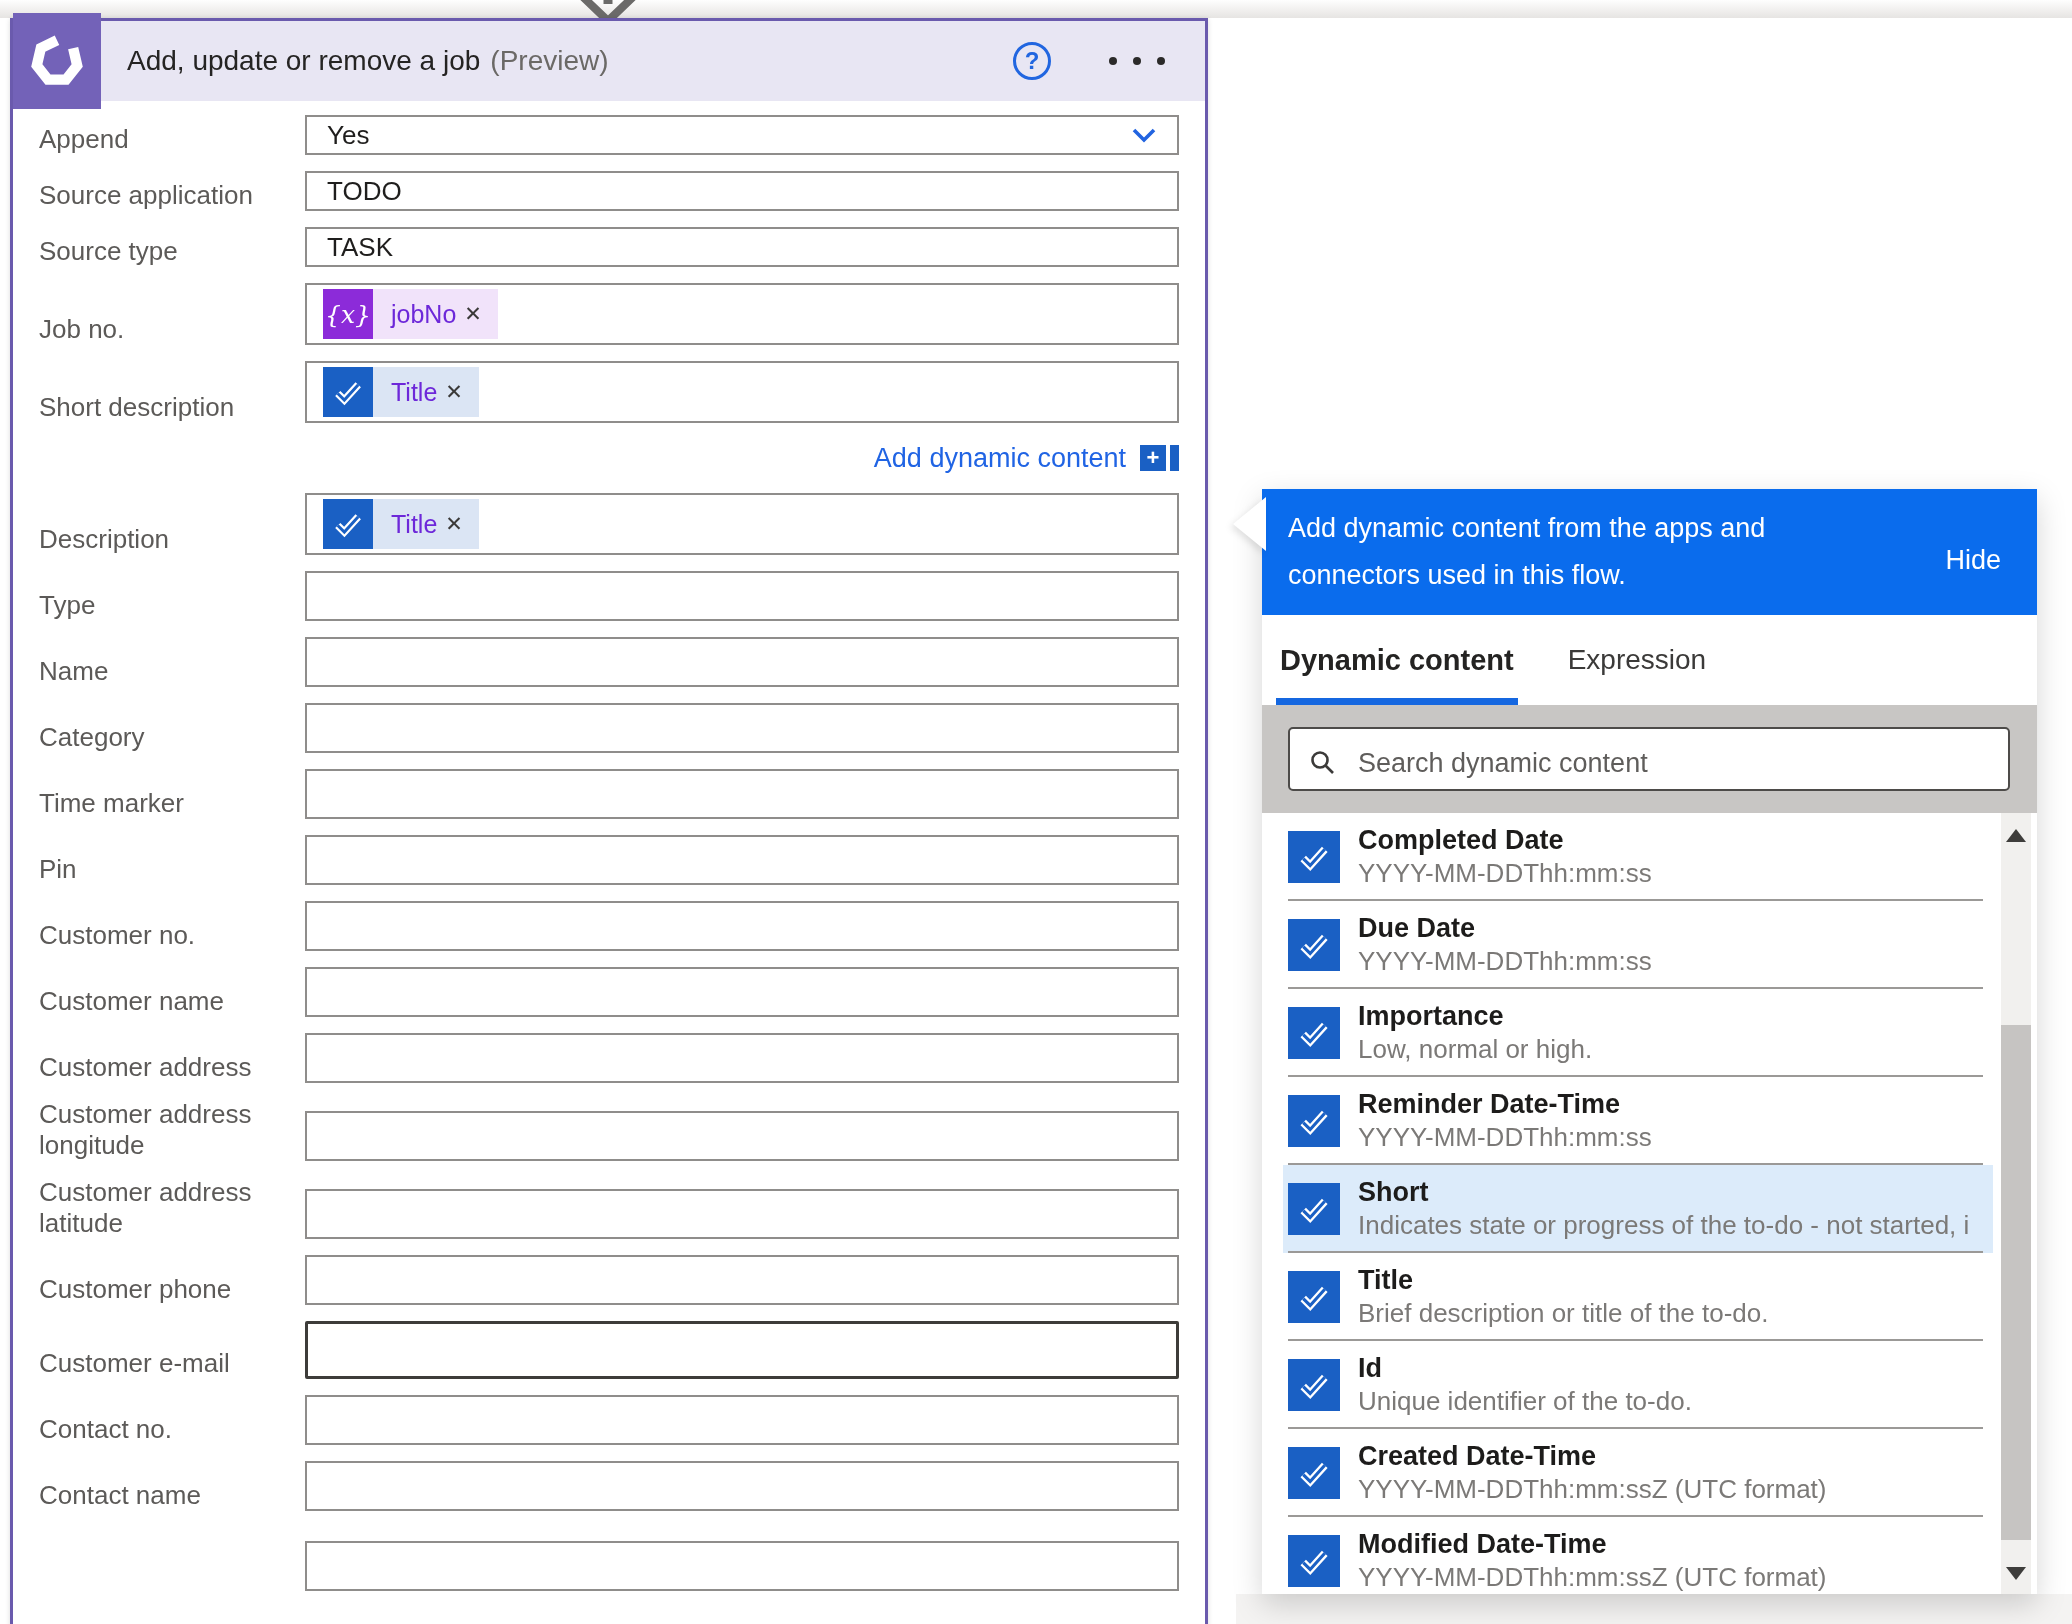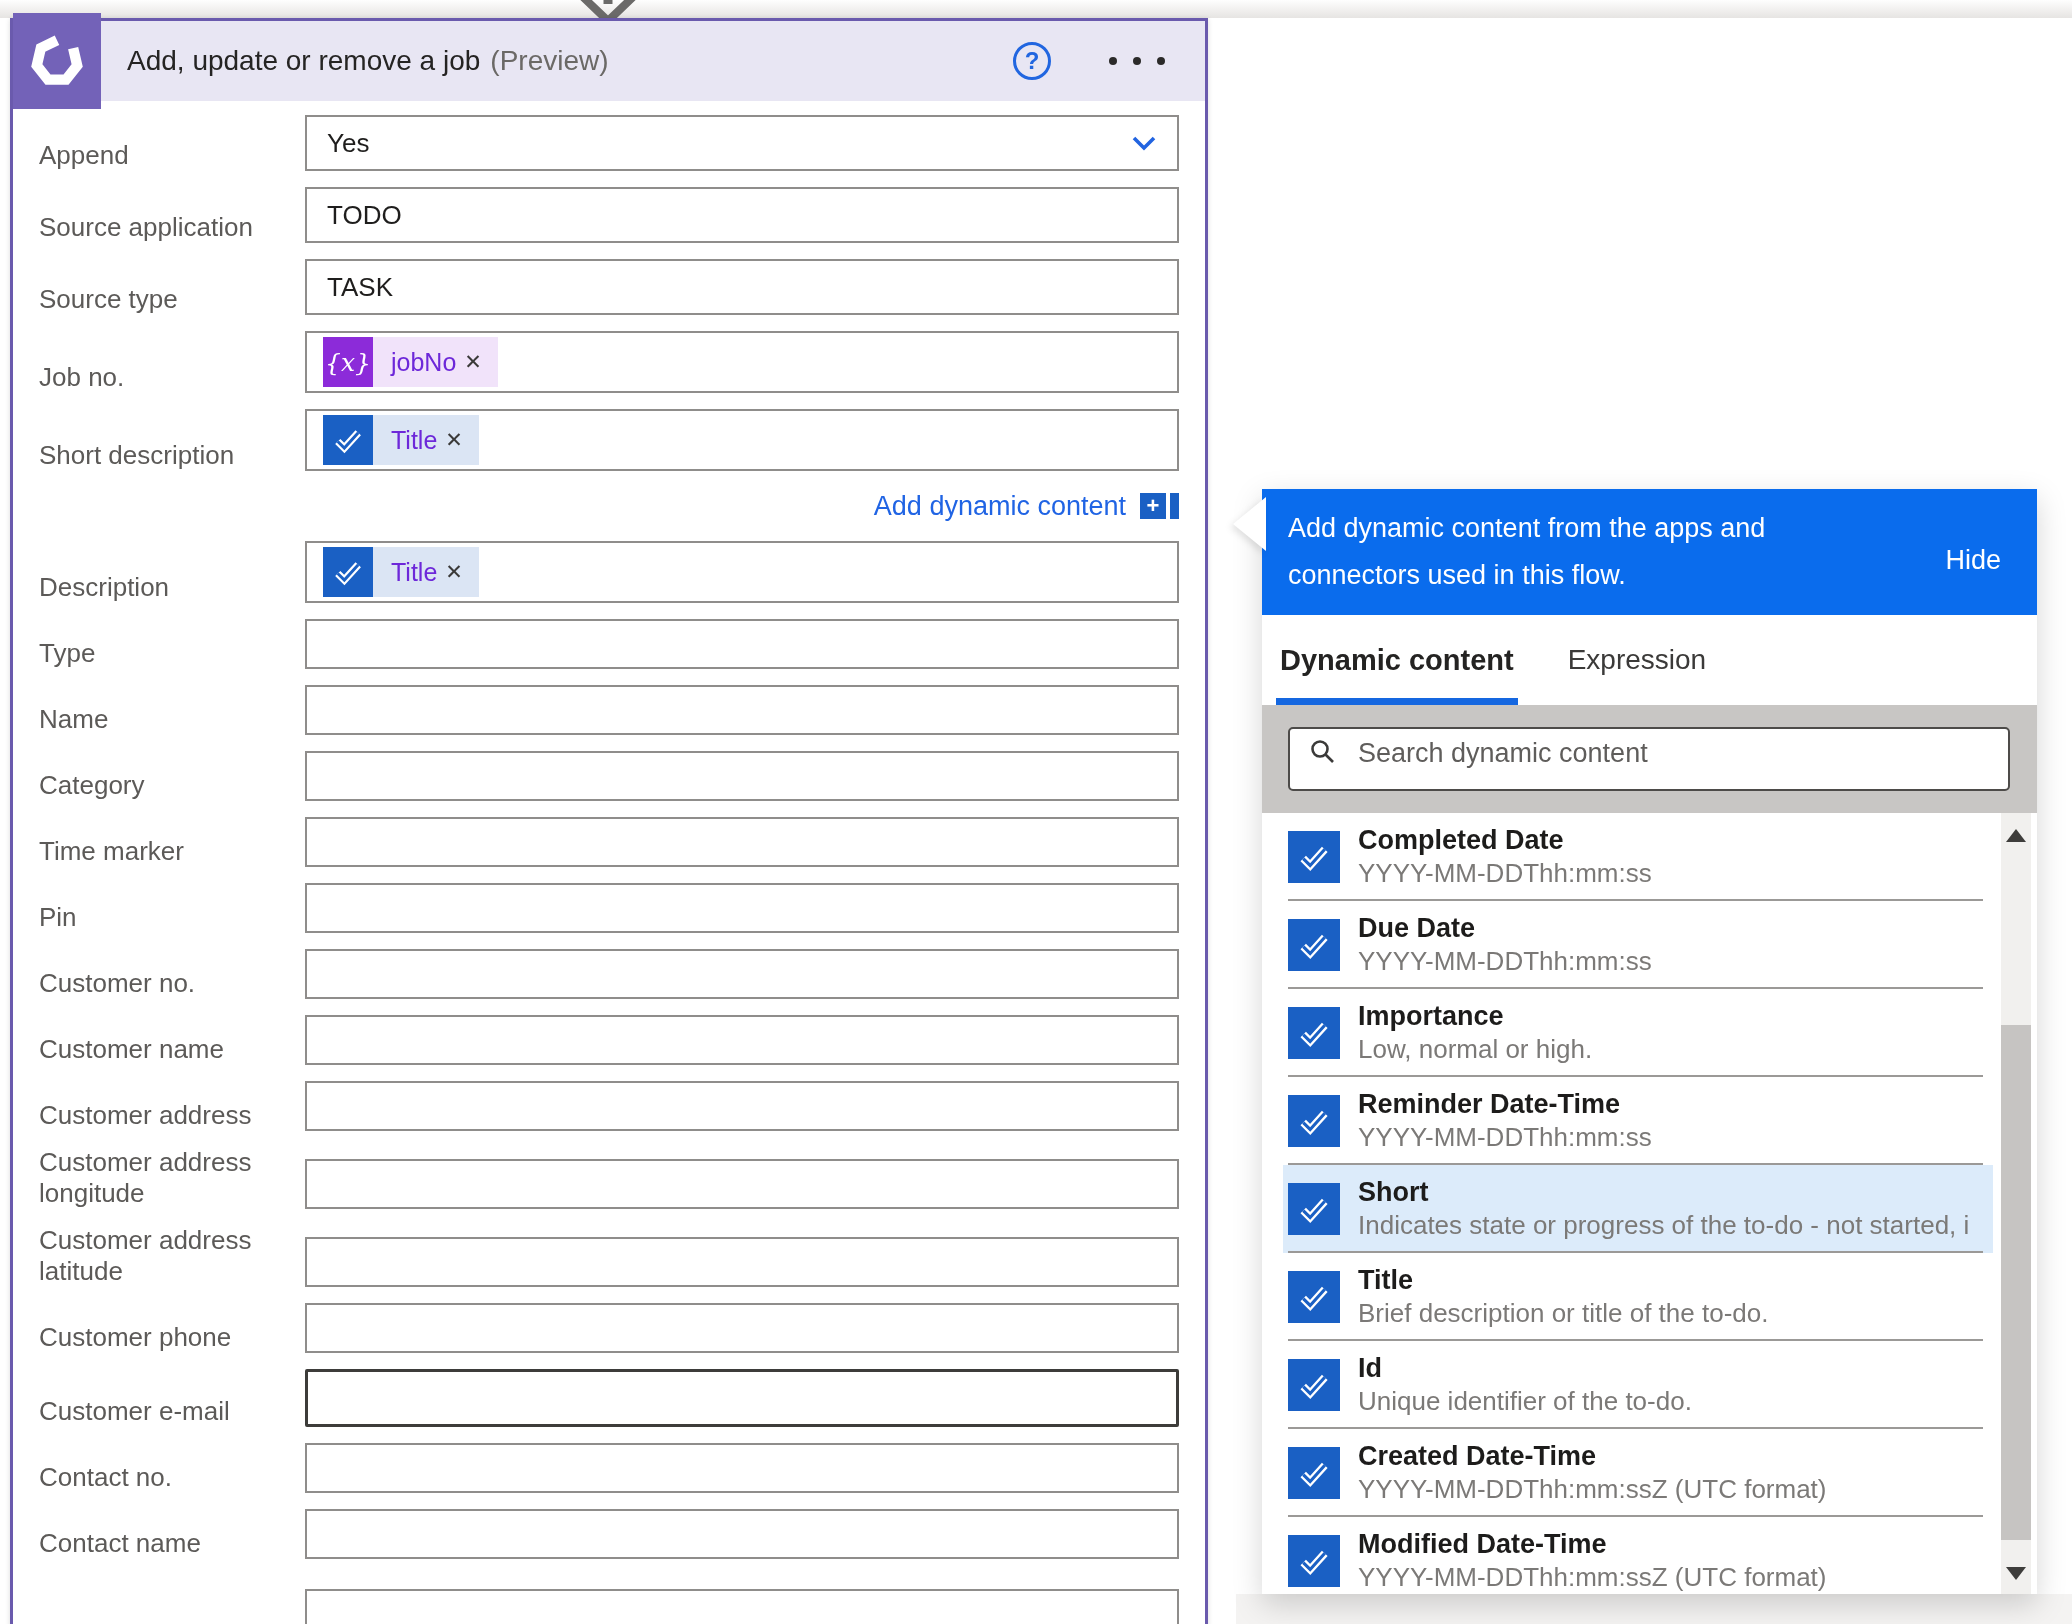--- a/index.html
+++ b/index.html
@@ -23,21 +23,21 @@
   .hhelp{width:38px;height:38px;border:3px solid #2166e0;border-radius:50%;color:#2166e0;
     font-size:24px;font-weight:bold;display:flex;align-items:center;justify-content:center;
     margin-right:58px;background:transparent;box-sizing:border-box;cursor:pointer;padding:0;}
   .hmenu{display:flex;gap:16px;margin-right:40px;border:none;background:none;cursor:pointer;padding:0;}
   .hmenu i{width:8px;height:8px;border-radius:50%;background:#2b2a29;}
 
   .card-body{padding:14px 26px 0 26px;}
   .frow{display:flex;align-items:flex-end;margin-bottom:16px;}
   .flabel{flex:0 0 266px;font-size:26px;color:#5c5a58;line-height:31px;padding-right:12px;box-sizing:border-box;}
   .fbox{flex:1;border:2px solid #8f8d8b;background:#fff;display:flex;align-items:center;box-sizing:border-box;min-width:0;}
-  .k-text .fbox,.k-select .fbox{height:56px;padding:0 16px 0 20px;}
+  .k-text .fbox,.k-select .fbox{height:40px;padding:0 16px 0 20px;}
   .k-select .fbox{justify-content:space-between;}
   .fval{font-size:26px;color:#1f1e1d;}
   .k-token .fbox{height:62px;padding-left:16px;}
   .k-empty .fbox{height:50px;}
   .is-focused .fbox{height:58px;border:3.5px solid #3d3c3a;border-radius:2px;}
   .is-partial{margin-bottom:0;margin-top:30px;}
 
   .token{display:inline-flex;align-items:center;height:50px;}
   .t-todo{background:#dbe5f4;}
   .t-expression{background:#f1e3fa;}
@@ -64,21 +64,21 @@
     box-shadow:0 10px 28px rgba(0,0,0,.17);z-index:5;}
   .panel-header{height:126px;background:#0a6ced;display:flex;box-sizing:border-box;padding:16px 36px 0 26px;}
   .ph-text{width:580px;font-size:27px;line-height:47px;color:#fff;}
   .ph-hide{margin-left:auto;font-size:27px;color:#fff;line-height:41px;background:none;border:none;cursor:pointer;padding:0;font-family:inherit;}
   .tabs{height:90px;display:flex;align-items:stretch;padding-left:18px;gap:54px;background:#fff;}
   .tab{font-size:28px;color:#3b3a39;display:flex;align-items:center;position:relative;cursor:pointer;}
   .tab.active{font-weight:bold;color:#242322;font-size:29px;}
   .tab.active::after{content:"";position:absolute;left:-4px;right:-4px;bottom:0;height:7px;background:#1567e0;}
   .search-area{height:108px;background:#c8c6c4;padding:22px 0 0 26px;box-sizing:border-box;}
   .search-box{width:722px;height:64px;background:#fff;border:2.5px solid #4d4b49;border-radius:5px;
-    display:flex;align-items:flex-start;padding:8px 16px 0 18px;box-sizing:border-box;}
+    display:flex;align-items:center;padding:8px 16px 0 18px;box-sizing:border-box;}
   .search-box svg{flex:none;margin-right:18px;}
   .search-input{border:none;outline:none;flex:1;font-size:27px;color:#1f1e1d;font-family:inherit;background:transparent;}
   .search-input::placeholder{color:#5f5d5b;}
 
   .list{position:relative;height:781px;overflow:hidden;background:#fff;}
   .dc-item{position:relative;margin-left:21px;width:710px;height:88px;box-sizing:border-box;
     display:flex;align-items:center;gap:18px;padding-left:5px;cursor:pointer;}
   .dc-item::after{content:"";position:absolute;left:5px;right:10px;bottom:0;height:2px;background:#9b9997;}
   .dc-item.selected{background:#dcebfa;}
   .dc-icon{width:52px;height:52px;background:#1a60c4;flex:none;display:flex;align-items:center;justify-content:center;}

